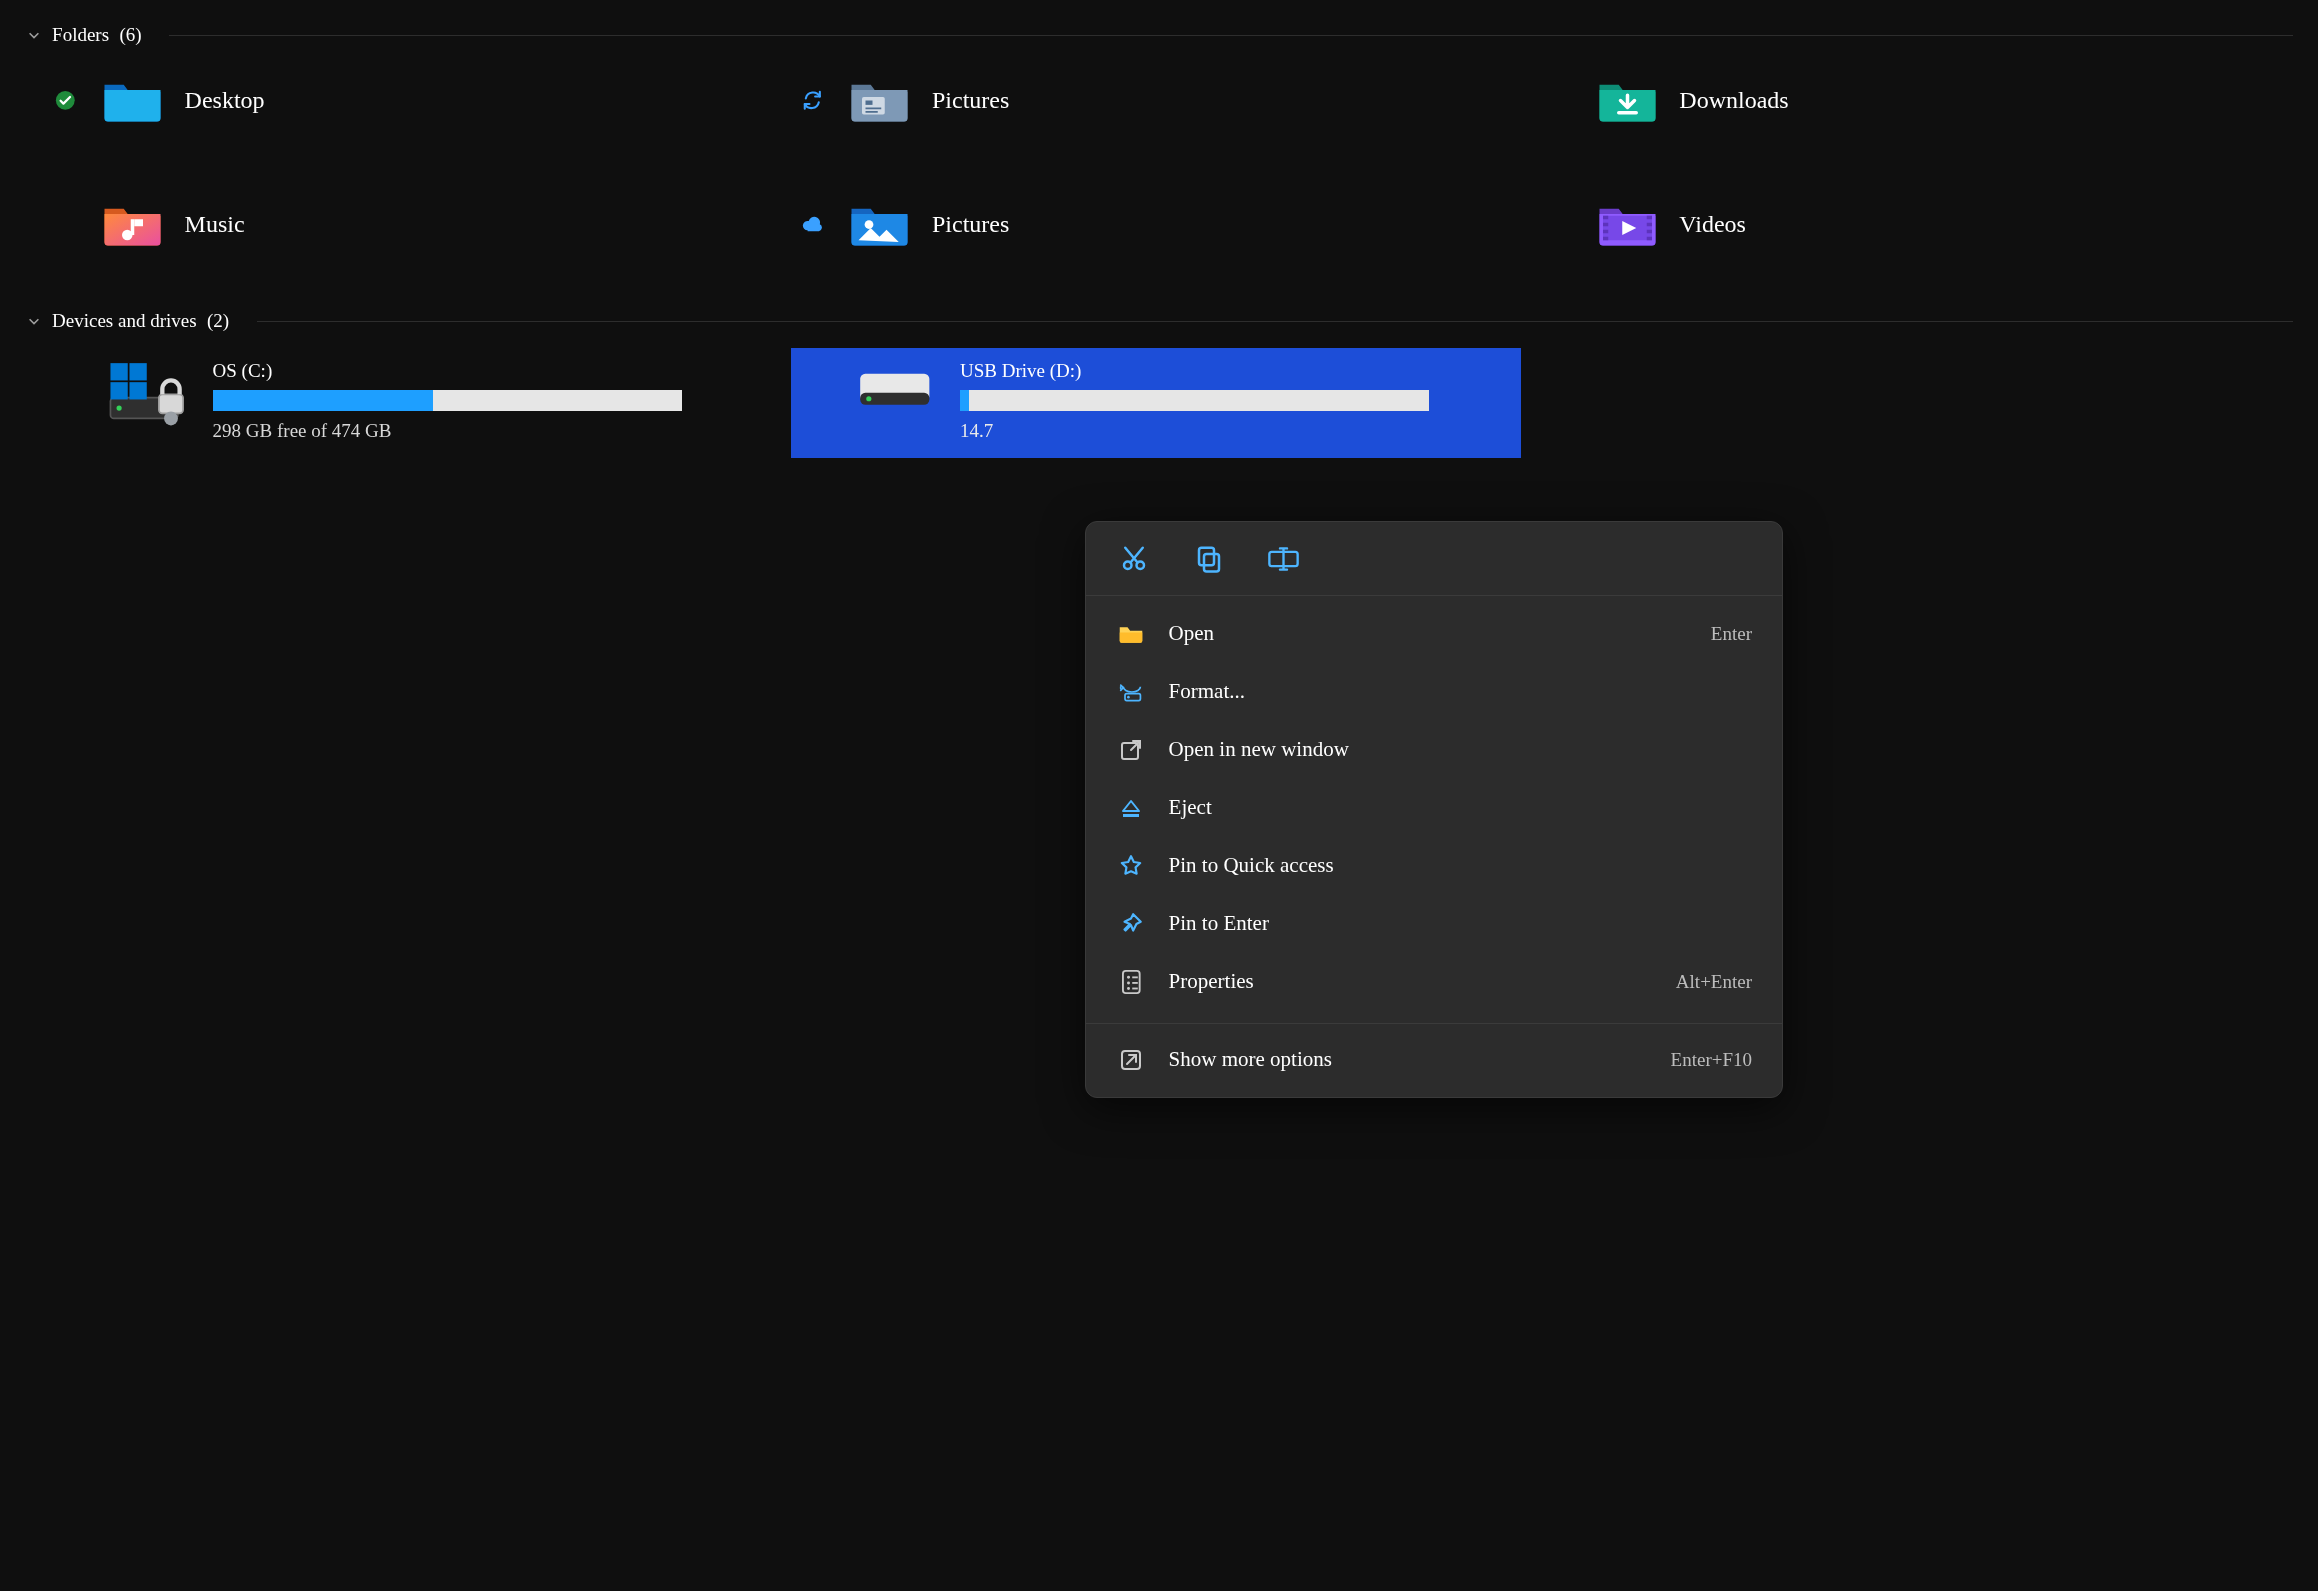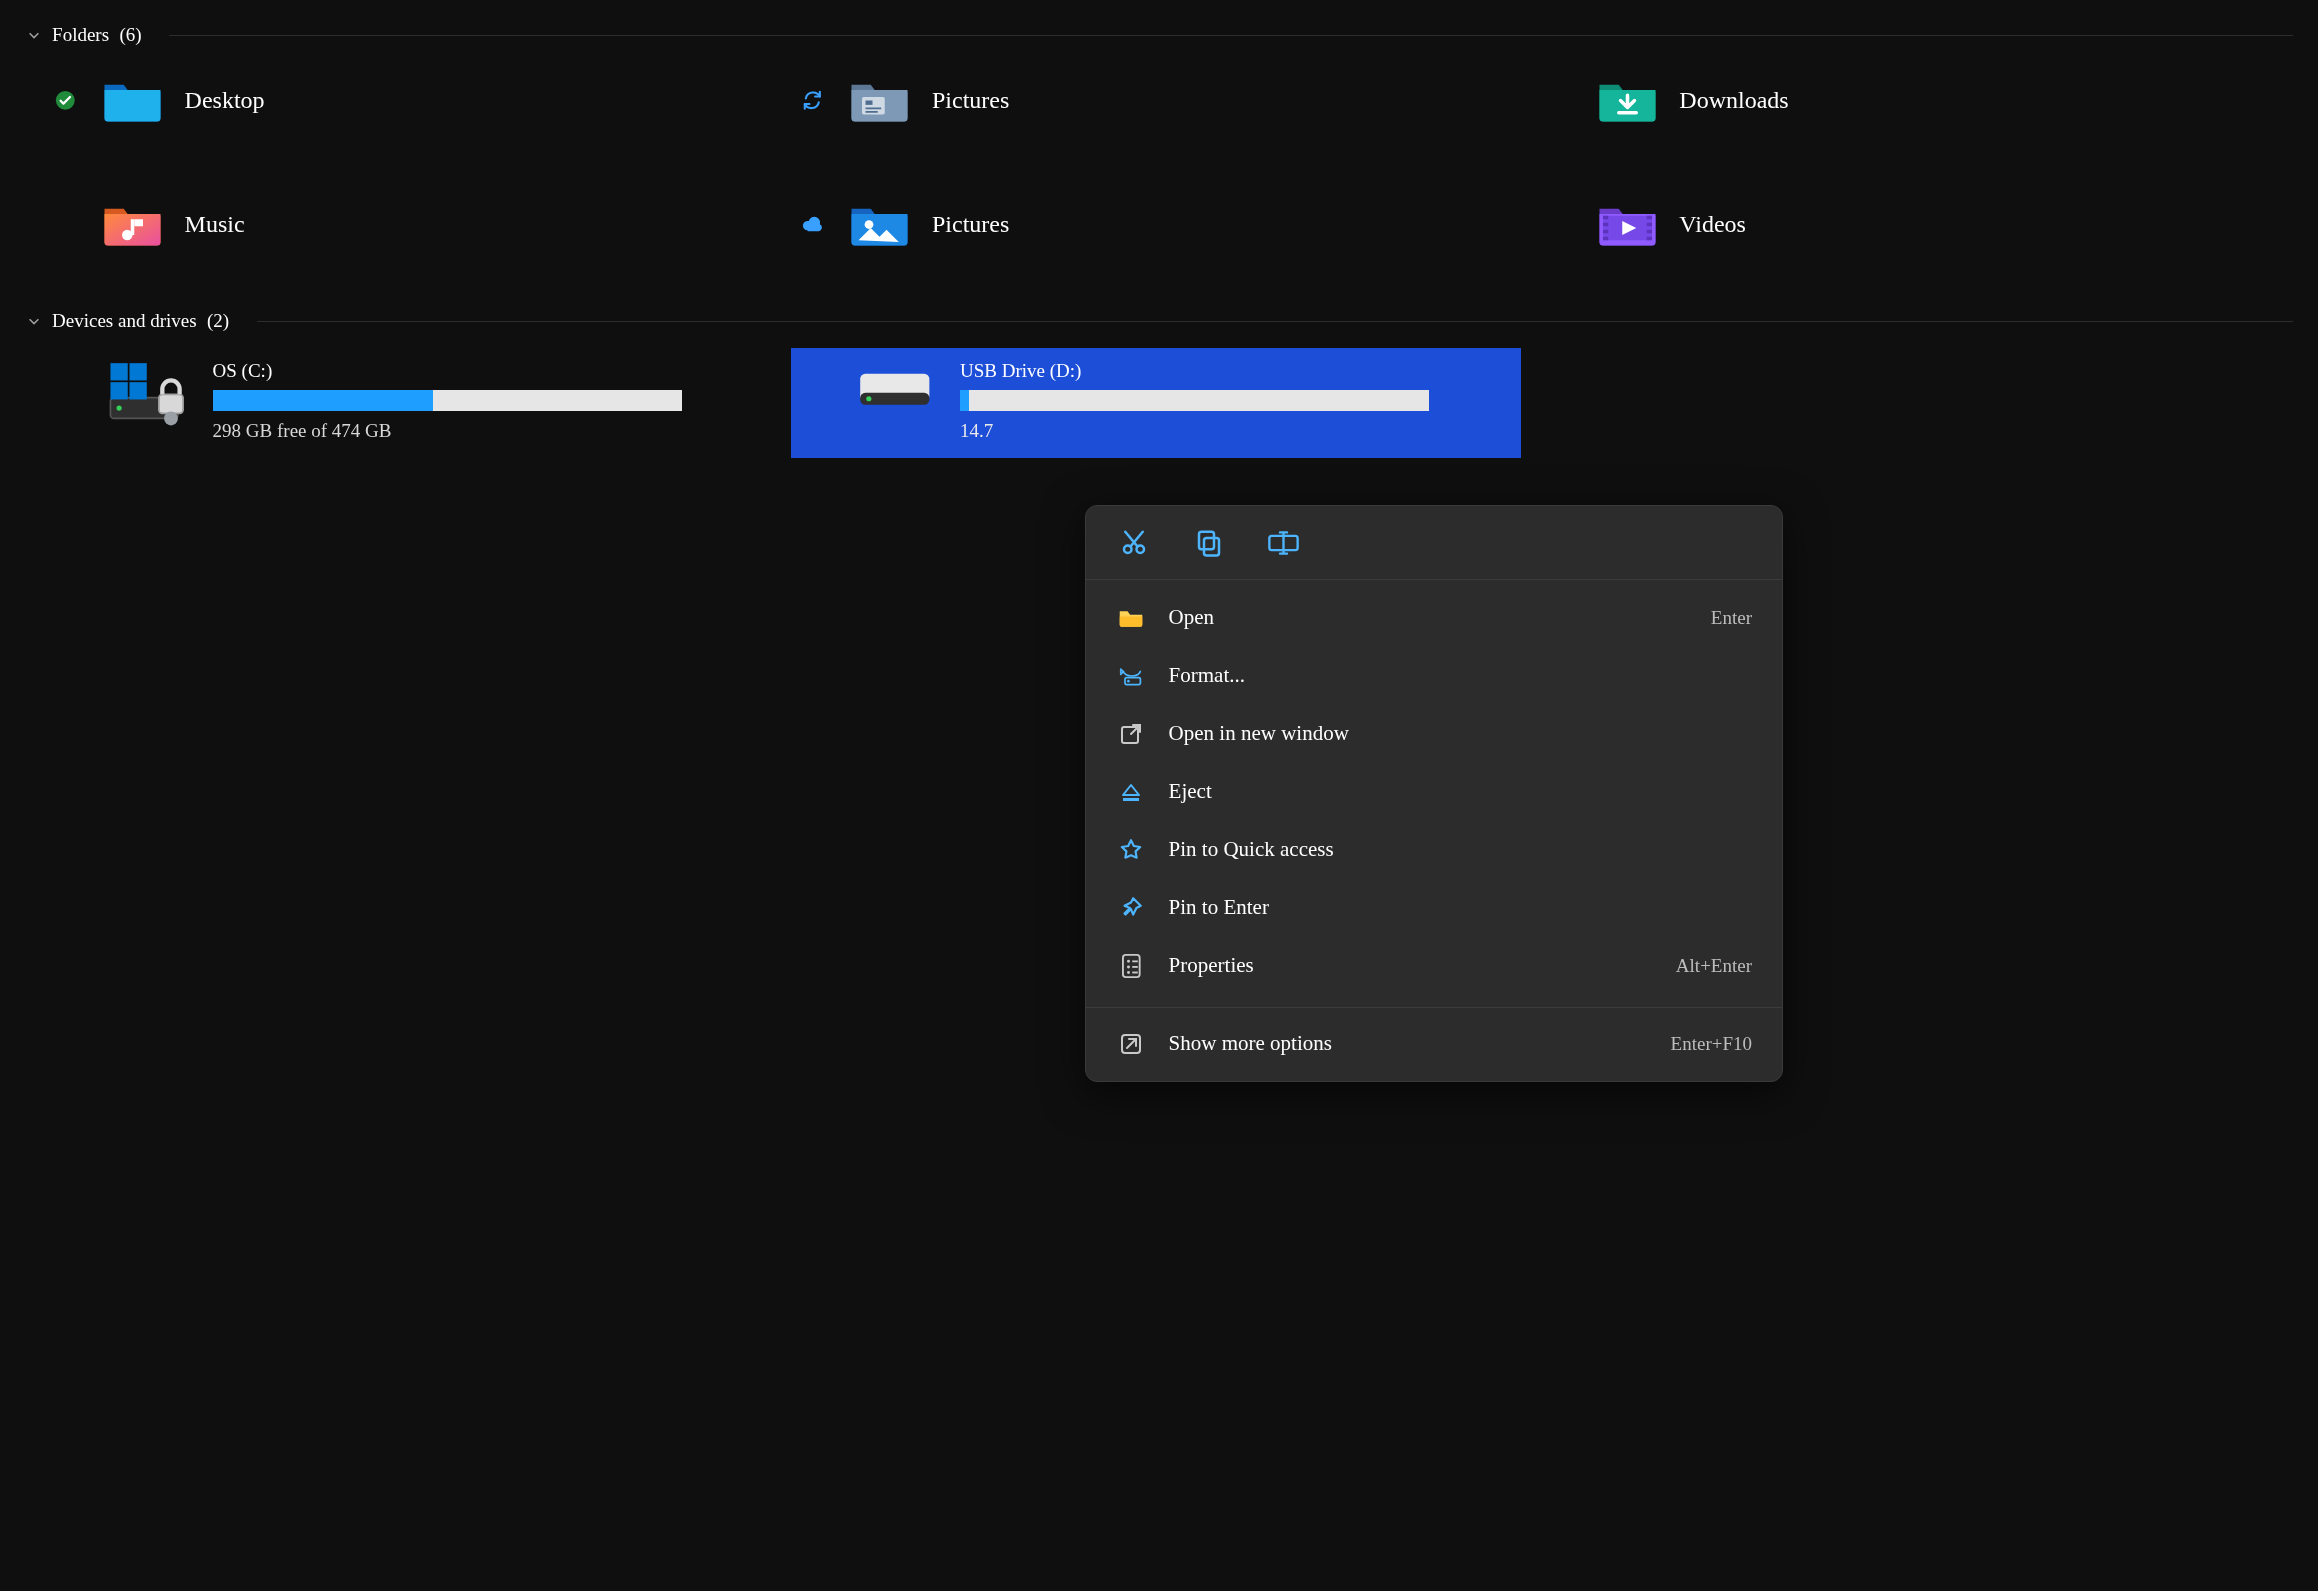--- a/index.html
+++ b/index.html
@@ -431,21 +431,21 @@
         <div class="name">USB Drive (D:)</div>
         <div class="bar">
           <div class="fill" style="width:2%"></div>
         </div>
         <div class="free">14.7</div>
       </div>
     </div>
 
   </div>
 
-  <div class="context-menu" style="left:1085px;top:505px">
+  <div class="context-menu" style="left:1085px;top:521px">
     <div class="top-icons">
       <span class="ticon">
         <svg width="30" height="30" viewBox="0 0 24 24">
             <circle cx="7" cy="17" r="3" fill="none" stroke="#4db5ff" stroke-width="2"></circle>
             <circle cx="17" cy="17" r="3" fill="none" stroke="#4db5ff" stroke-width="2"></circle>
             <path d="M9.2 14.8L19 3M14.8 14.8L5 3" fill="none" stroke="#4db5ff" stroke-width="2" stroke-linecap="round"></path>
           </svg>
       </span>
       <span class="ticon">
         <svg width="30" height="30" viewBox="0 0 24 24">

